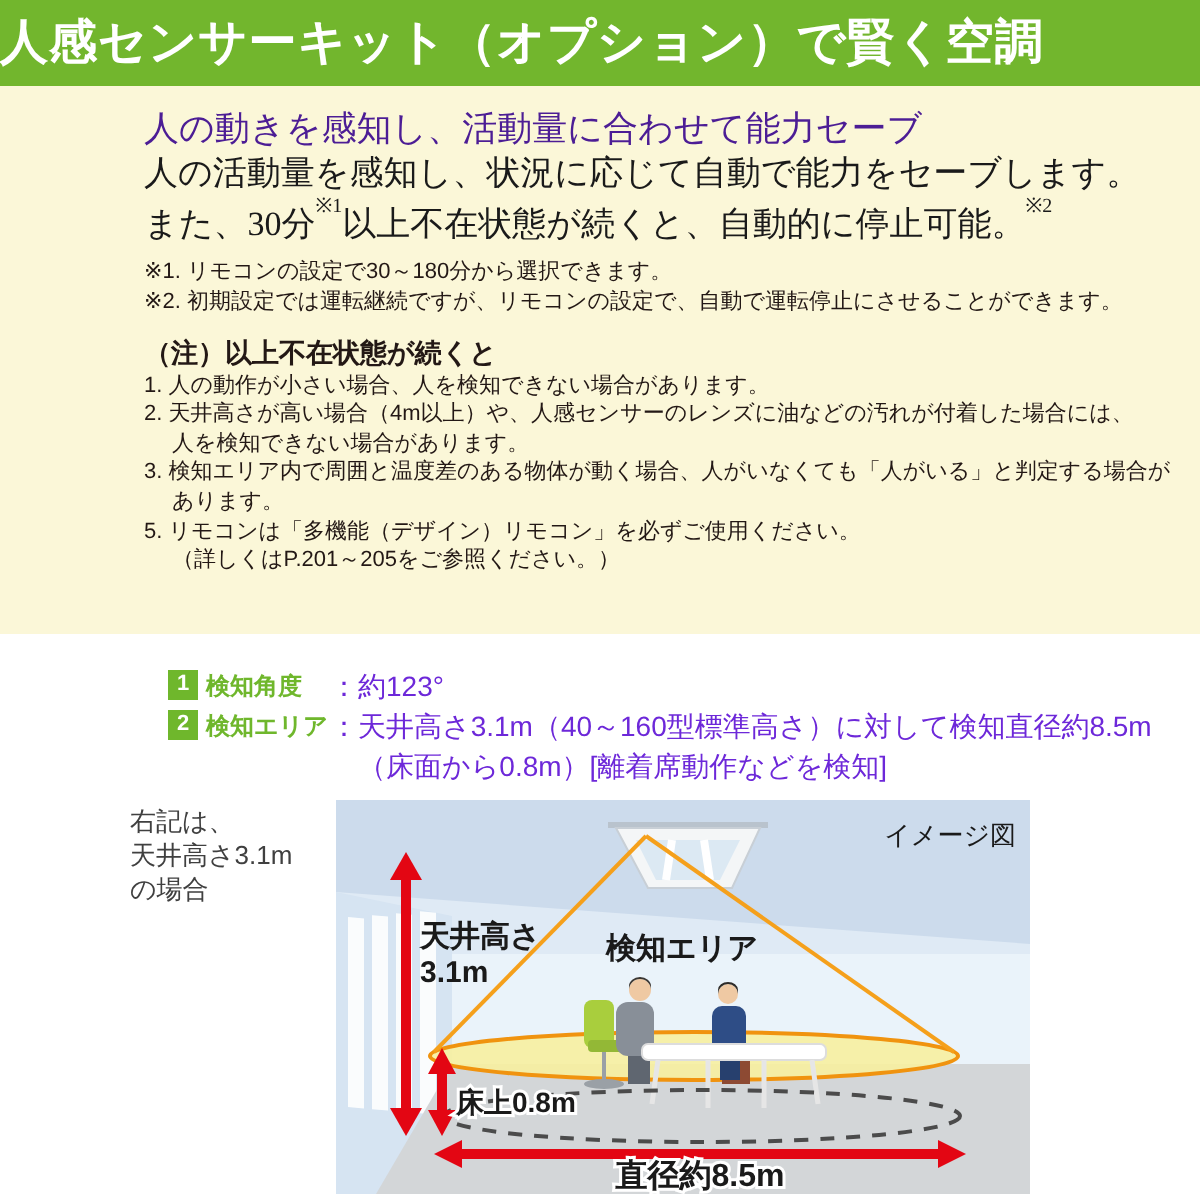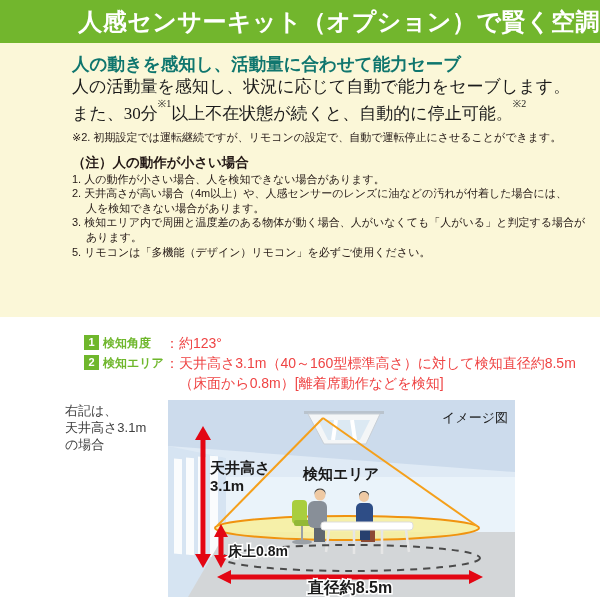--- a/index.html
+++ b/index.html
@@ -1,42 +1,42 @@
 <!DOCTYPE html>
 <html><head>
 <meta charset="utf-8">
 <style>
   html,body{margin:0;padding:0;}
   body{font-family:"Liberation Sans","DejaVu Sans",sans-serif;}
   .page{position:relative;width:600px;height:600px;background:#ffffff;overflow:hidden;}
 
   
-  .header-bar{height:43px;background:#72b62d;color:#ffffff;text-align:right;
+  .header-bar{height:43px;background:#72b62d;color:#ffffff;text-align:left;
     font-size:24px;font-weight:bold;line-height:43px;letter-spacing:0.5px;}
 
   
   .cream{background:#fbf7d8;height:274px;box-sizing:border-box;padding:10px 10px 0 72px;}
-  .intro-heading{color:#0f766e;font-size:17.5px;font-weight:bold;line-height:23px;white-space:nowrap;}
+  .intro-heading{color:#4c1d95;font-size:17.5px;font-weight:normal;line-height:23px;white-space:nowrap;}
   .serif-line{font-family:"Liberation Serif","DejaVu Serif",serif;color:#1a1a1a;
     font-size:17px;line-height:22px;white-space:nowrap;}
   .serif-line sup{font-size:10px;position:relative;top:-5px;}
   .footnotes{margin-top:5px;}
   .footnote{font-size:11px;color:#231815;line-height:15px;white-space:nowrap;}
   .notes-title{margin-top:9px;font-size:13.5px;font-weight:bold;color:#231815;line-height:18px;}
   .note-line{font-size:11px;color:#231815;line-height:14.6px;white-space:nowrap;}
   .note-line.cont{padding-left:14px;}
 
   
   .specs{padding:16px 0 0 84px;}
   .spec-row{display:flex;align-items:flex-start;line-height:20px;}
   .spec-badge{flex:0 0 auto;width:15px;height:15px;margin-top:2px;background:#6fb72c;color:#fff;
     font-size:11px;font-weight:bold;text-align:center;line-height:15px;}
   .spec-label{flex:0 0 auto;width:62px;margin-left:4px;color:#6fb72c;
     font-size:12px;font-weight:bold;}
-  .spec-value{color:#ef4444;font-size:14px;white-space:nowrap;}
+  .spec-value{color:#6d28d9;font-size:14px;white-space:nowrap;}
   .spec-value .cont{padding-left:14px;}
 
   
   .diagram-row{display:flex;margin:7px 0 0 65px;}
   .side-note{width:103px;font-size:13px;color:#404040;line-height:17px;padding-top:2px;}
   .diagram-box{width:347px;height:197px;flex:0 0 auto;}
   svg text{font-family:"Liberation Sans","DejaVu Sans",sans-serif;}
   .dlabel{font-weight:bold;fill:#1a1a1a;}
   .outlined{paint-order:stroke;stroke:#ffffff;stroke-width:3px;}
 </style>
@@ -45,30 +45,32 @@
 
 <div class="page">
 
   <div class="header-bar">人感センサーキット（オプション）で賢く空調</div>
 
   <div class="cream">
     <div class="intro-heading">人の動きを感知し、活動量に合わせて能力セーブ</div>
     <div class="serif-line">人の活動量を感知し、状況に応じて自動で能力をセーブします。</div>
     <div class="serif-line"><span>また、30分</span><sup>※1</sup><span>以上不在状態が続くと、自動的に停止可能。</span><sup>※2</sup></div>
     <div class="footnotes">
+      <div class="footnote">※1. リモコンの設定で30～180分から選択できます。</div>
       <div class="footnote">※2. 初期設定では運転継続ですが、リモコンの設定で、自動で運転停止にさせることができます。</div>
     </div>
-    <div class="notes-title">（注）人の動作が小さい場合</div>
+    <div class="notes-title">（注）以上不在状態が続くと</div>
     <div>
       <div class="note-line">1. 人の動作が小さい場合、人を検知できない場合があります。</div>
       <div class="note-line">2. 天井高さが高い場合（4m以上）や、人感センサーのレンズに油などの汚れが付着した場合には、</div>
       <div class="note-line cont">人を検知できない場合があります。</div>
       <div class="note-line">3. 検知エリア内で周囲と温度差のある物体が動く場合、人がいなくても「人がいる」と判定する場合が</div>
       <div class="note-line cont">あります。</div>
       <div class="note-line">5. リモコンは「多機能（デザイン）リモコン」を必ずご使用ください。</div>
+      <div class="note-line cont">（詳しくはP.201～205をご参照ください。）</div>
     </div>
   </div>
 
   <div class="specs">
     <div class="spec-row">
       <span class="spec-badge">1</span>
       <span class="spec-label">検知角度</span>
       <div class="spec-value">
         <div>：約123°</div>
       </div>

